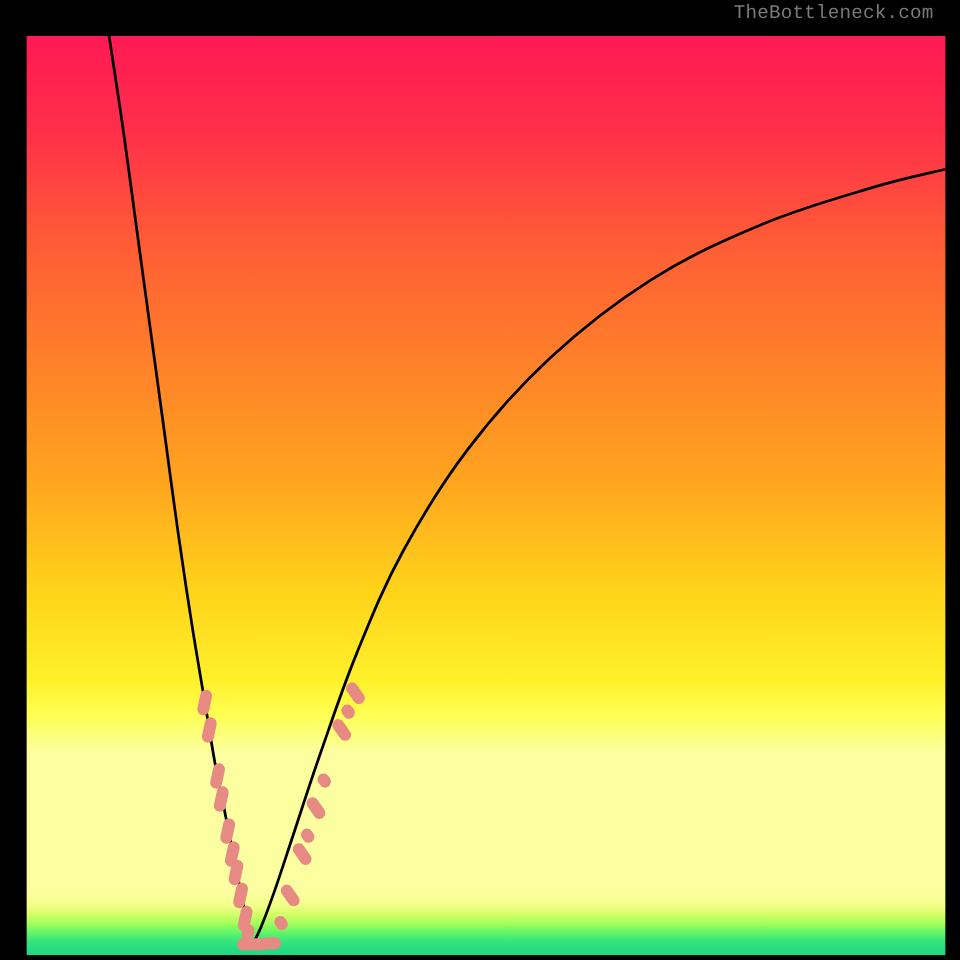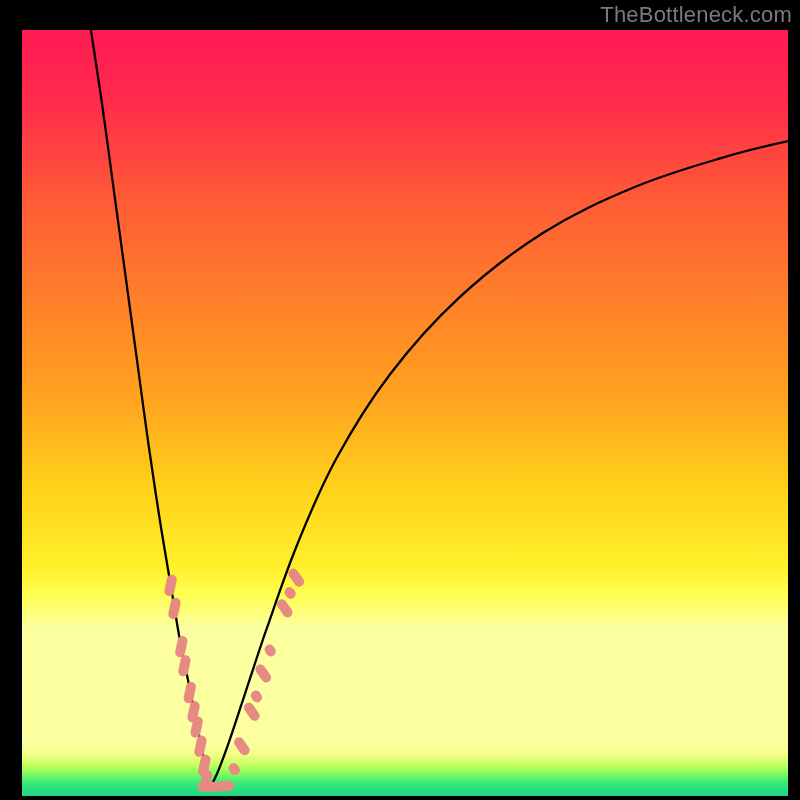--- a/index.html
+++ b/index.html
@@ -13,27 +13,28 @@
   }
   .stage {
     position: relative;
     width: 800px;
     height: 800px;
     background: #000;
   }
   .watermark {
     position: absolute;
     top: 2px;
-    right: 8px;
+    right: 22px;
     color: #7a7a7a;
-    font-size: 22px;
+    font-size: 16px;
     font-weight: 400;
     letter-spacing: 0.2px;
     z-index: 50;
     user-select: none;
+    font-family: Liberation Mono, monospace;
   }
   .plot-frame {
     position: absolute;
     box-sizing: border-box;
   }
   .plot-inner {
     position: absolute;
     overflow: hidden;
   }
   .gradient-bg {

